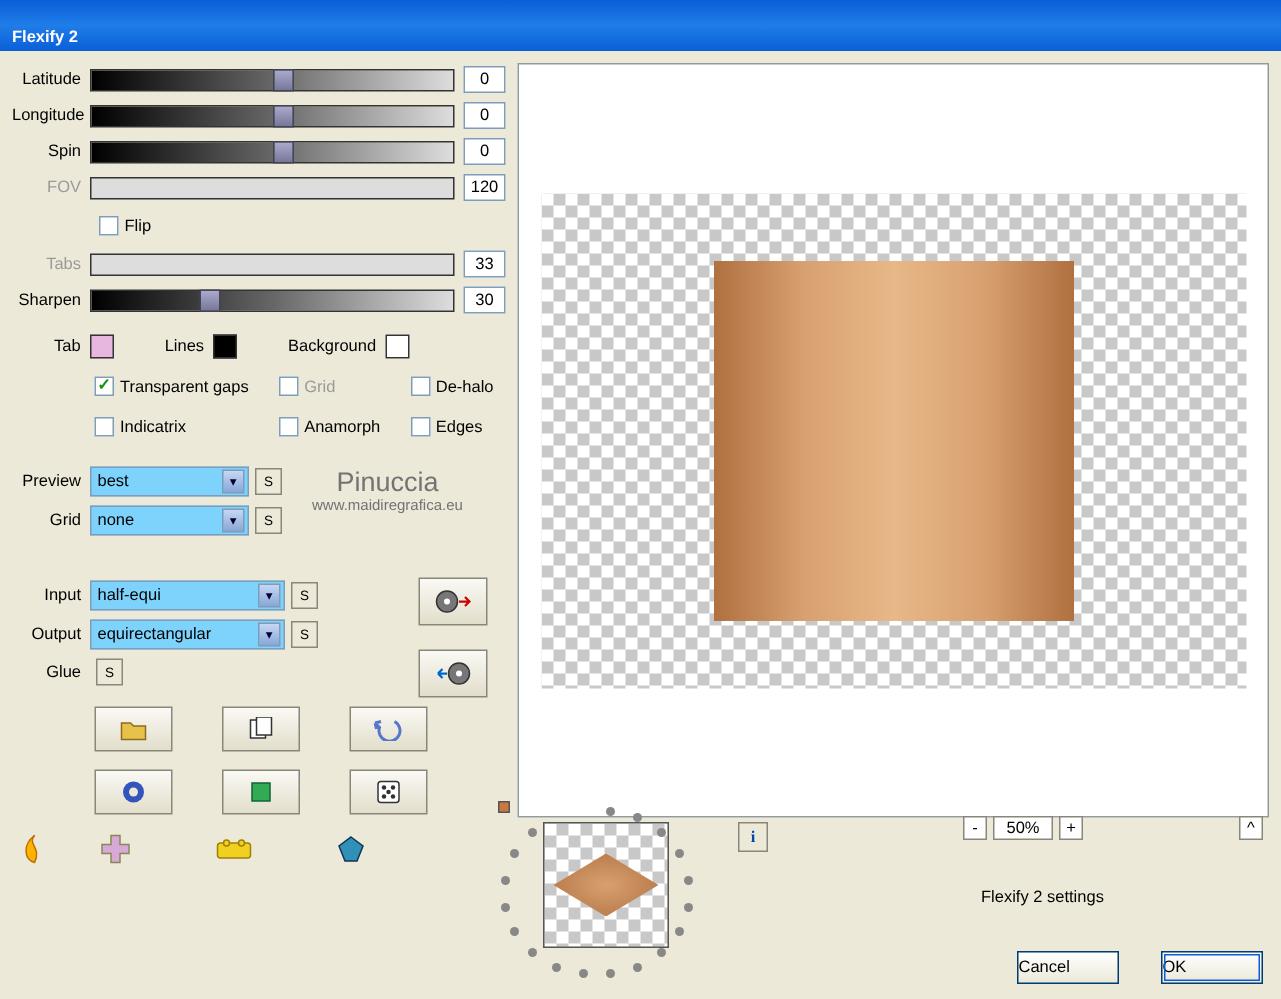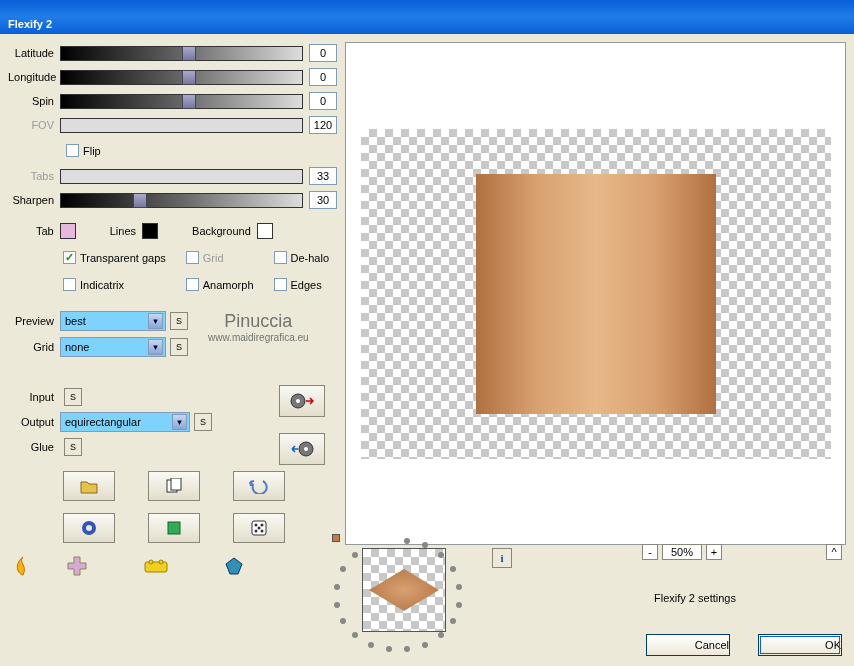--- a/index.html
+++ b/index.html
@@ -31,21 +31,21 @@
 .ring-dot{position:absolute;width:6px;height:6px;border-radius:50%;background:#888;}
 .sq-dot{position:absolute;width:8px;height:8px;background:#C97843;border:1px solid #555;}
 .thumb-frame{position:absolute; left:40px; top:14px; width:84px; height:84px; border:1px solid #555; background:#fff;}
 .info-icon{position:absolute; left:170px; top:14px; width:20px;height:20px;border:1px solid #8A867A;background:#ECE9D8;display:flex;align-items:center;justify-content:center;font-weight:bold;color:#0047AB;font-family:serif;}
 .right-bottom { flex:1; position:relative;}
 .zoombar{position:absolute;left:0;top:10px;display:flex;gap:4px;}
 .zbtn{width:16px;height:16px;border:1px solid #8A867A;background:#fff;display:flex;align-items:center;justify-content:center;}
 .zval{width:40px;height:16px;border:1px solid #8A867A;background:#fff;text-align:center;line-height:14px;}
 .collapse{position:absolute;right:12px;top:10px;width:16px;height:16px;border:1px solid #8A867A;background:#fff;display:flex;align-items:center;justify-content:center;}
 .settings-lbl{position:absolute;top:58px;left:12px;}
-.btn{width:84px;height:22px;border:1px solid #003C74;background:linear-gradient(#fff,#ECE9D8);display:flex;align-items:center;justify-content:flex-end;}
+.btn{width:68px;height:22px;border:1px solid #003C74;background:linear-gradient(#fff,#ECE9D8);display:flex;align-items:center;justify-content:flex-start;}
 .btn.default{outline:1px solid #0A5FD7; outline-offset:-3px;}
 .checker{background:
   conic-gradient(#c8c8c8 25%, #fff 0 50%, #c8c8c8 0 75%, #fff 0);
   background-size: 16px 16px;}
 .preview-img{width:470px;height:330px;}
 .watermark{color:#737373;font-size:15px;font-family:Georgia,serif;text-align:center;position:absolute}
 .colorrow{display:flex;align-items:center;margin:8px 0 12px 28px;}
 .checkgrid{display:grid;grid-template-columns:auto auto auto;column-gap:12px;row-gap:8px;margin-left:55px;margin-bottom:14px;}
 </style>
 </head>
@@ -161,20 +161,24 @@
         <div style="font-size:10px">www.maidiregrafica.eu</div>
       </div>
     </div>
 
     <div style="height:22px"></div>
 
     <div style="display:flex;align-items:center;">
       <div style="flex:1">
         <div class="row">
           <div class="lbl">Input</div>
+          <div class="sel" style="width:130px">
+              <span>half-equi</span>
+              <div class="arrow"></div>
+            </div>
           <div class="smallbtn">S</div>
         </div>
         <div class="row">
           <div class="lbl">Output</div>
           <div class="sel" style="width:130px">
               <span>equirectangular</span>
               <div class="arrow"></div>
             </div>
           <div class="smallbtn">S</div>
         </div>

